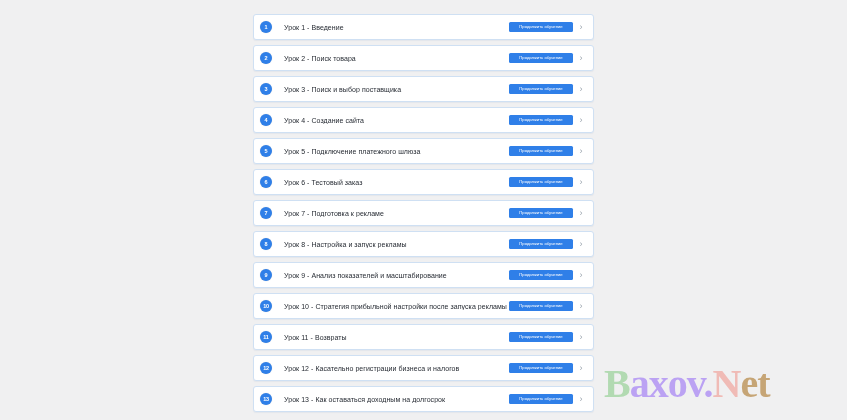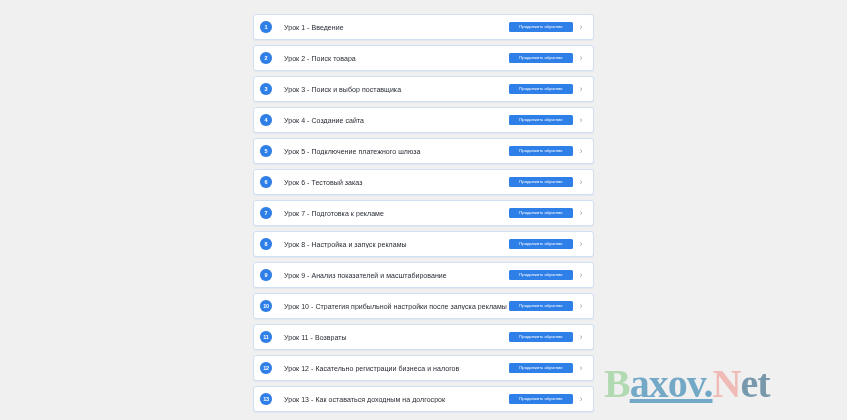--- a/index.html
+++ b/index.html
@@ -96,23 +96,23 @@
     font-family: "Liberation Serif", serif;
     font-weight: bold;
     font-size: 40px;
     line-height: 40px;
     letter-spacing: -1px;
     white-space: nowrap;
     opacity: 0.52;
     user-select: none;
   }
   #watermark .wm-b { color: #7ac77a; }
-  #watermark .wm-mid { color: #0369a1; text-decoration: underline; }
+  #watermark .wm-mid { color: #8b5cf6; }
   #watermark .wm-n { color: #f08b82; }
-  #watermark .wm-tail { color: #0c4a6e; text-align: center; }
+  #watermark .wm-tail { color: #a16207; text-align: center; }
 </style>
 </head>
 <body>
 
 <div id="lesson-list">
     <div class="lesson-card">
       <div class="lesson-badge">1</div>
       <div class="lesson-title">Урок 1 - Введение</div>
       <button class="continue-button">Продолжить обучение</button>
       <div class="chevron-icon">›</div>

